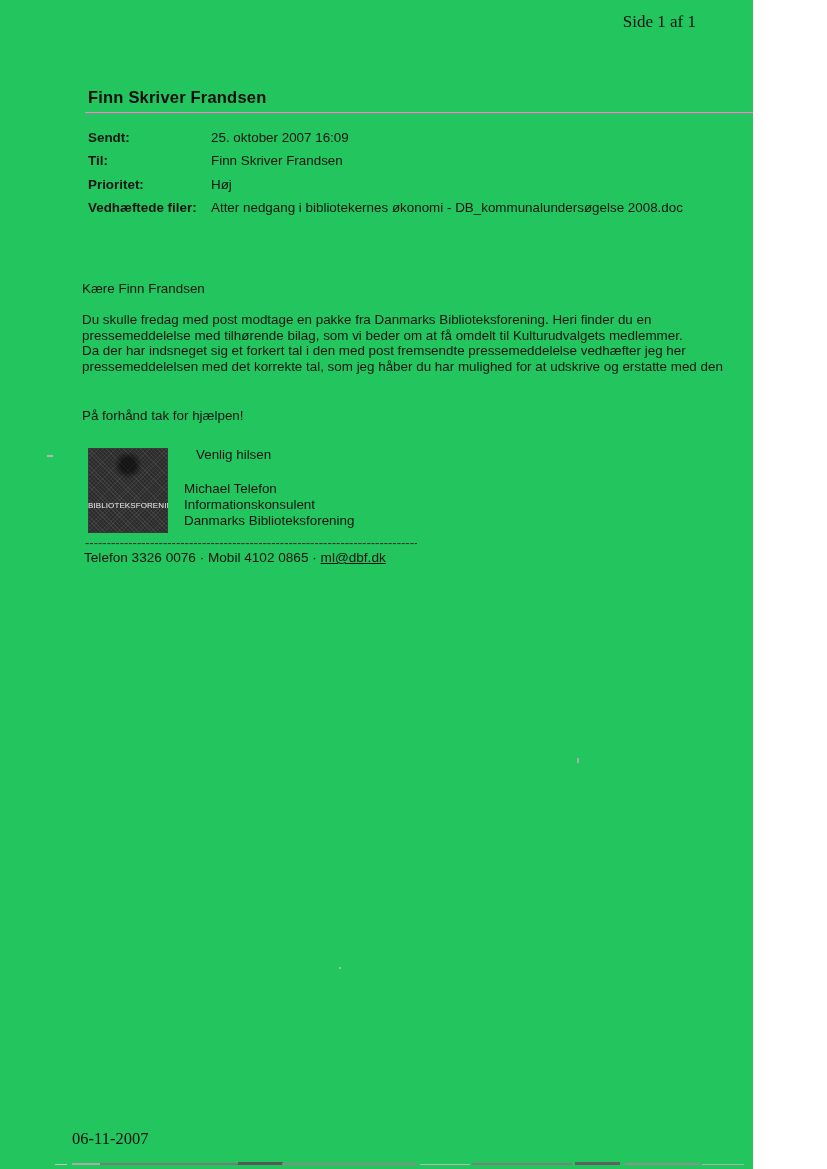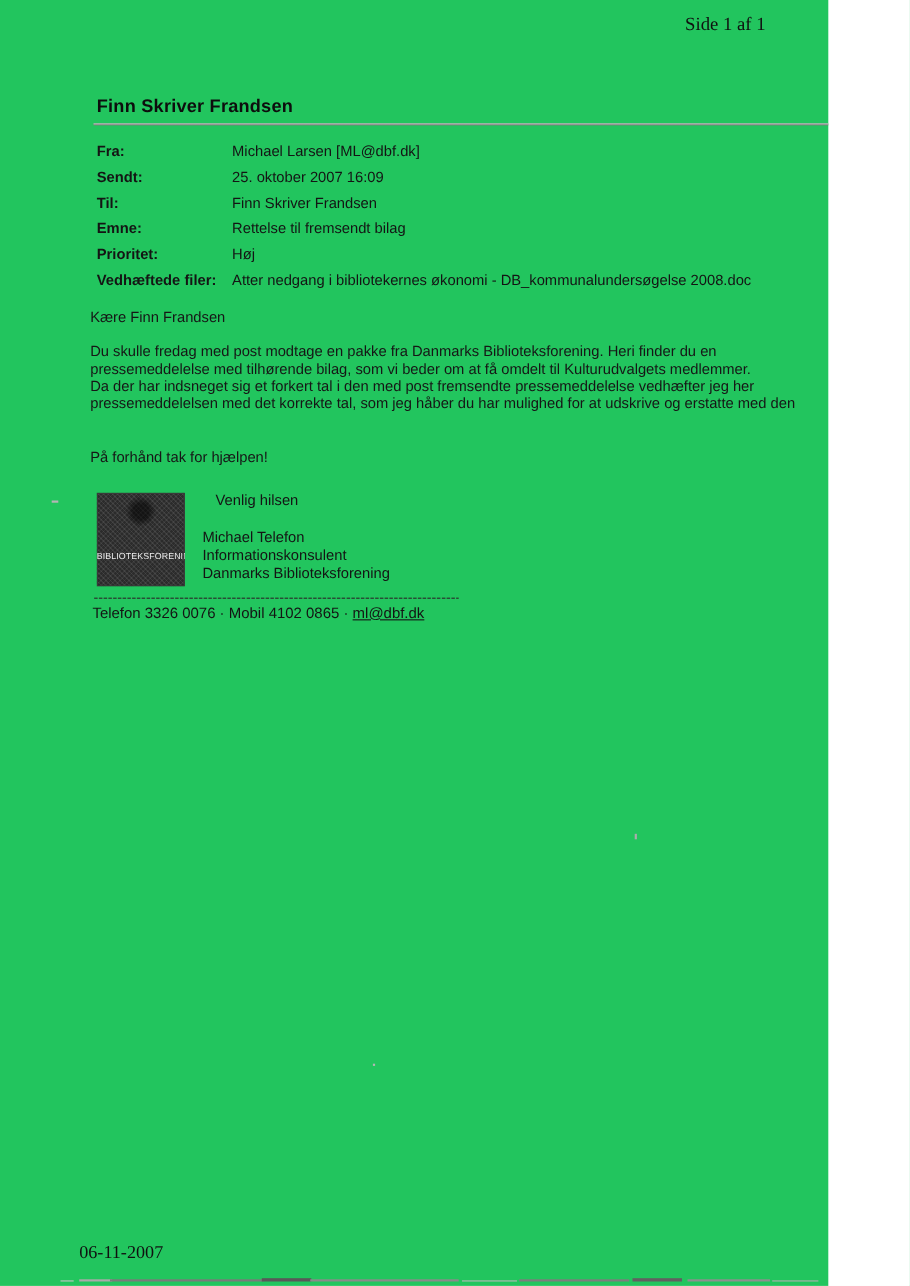--- a/index.html
+++ b/index.html
@@ -51,34 +51,26 @@
 
 <div class="page">
 
   <div class="page-num serif">Side 1 af 1</div>
 
   <div class="recipient">Finn Skriver Frandsen</div>
   <div class="hrule"></div>
 
   <div class="fields">
     <div class="frow">
-      <span class="flabel">Fra:</span>
-      <span class="fvalue">Michael Larsen [ML@dbf.dk]</span>
-    </div>
-    <div class="frow">
       <span class="flabel">Sendt:</span>
       <span class="fvalue">25. oktober 2007 16:09</span>
     </div>
     <div class="frow">
       <span class="flabel">Til:</span>
       <span class="fvalue">Finn Skriver Frandsen</span>
-    </div>
-    <div class="frow">
-      <span class="flabel">Emne:</span>
-      <span class="fvalue">Rettelse til fremsendt bilag</span>
     </div>
     <div class="frow">
       <span class="flabel">Prioritet:</span>
       <span class="fvalue">Høj</span>
     </div>
     <div class="frow">
       <span class="flabel">Vedhæftede filer:</span>
       <span class="fvalue">Atter nedgang i bibliotekernes økonomi - DB_kommunalundersøgelse 2008.doc</span>
     </div>
   </div>

